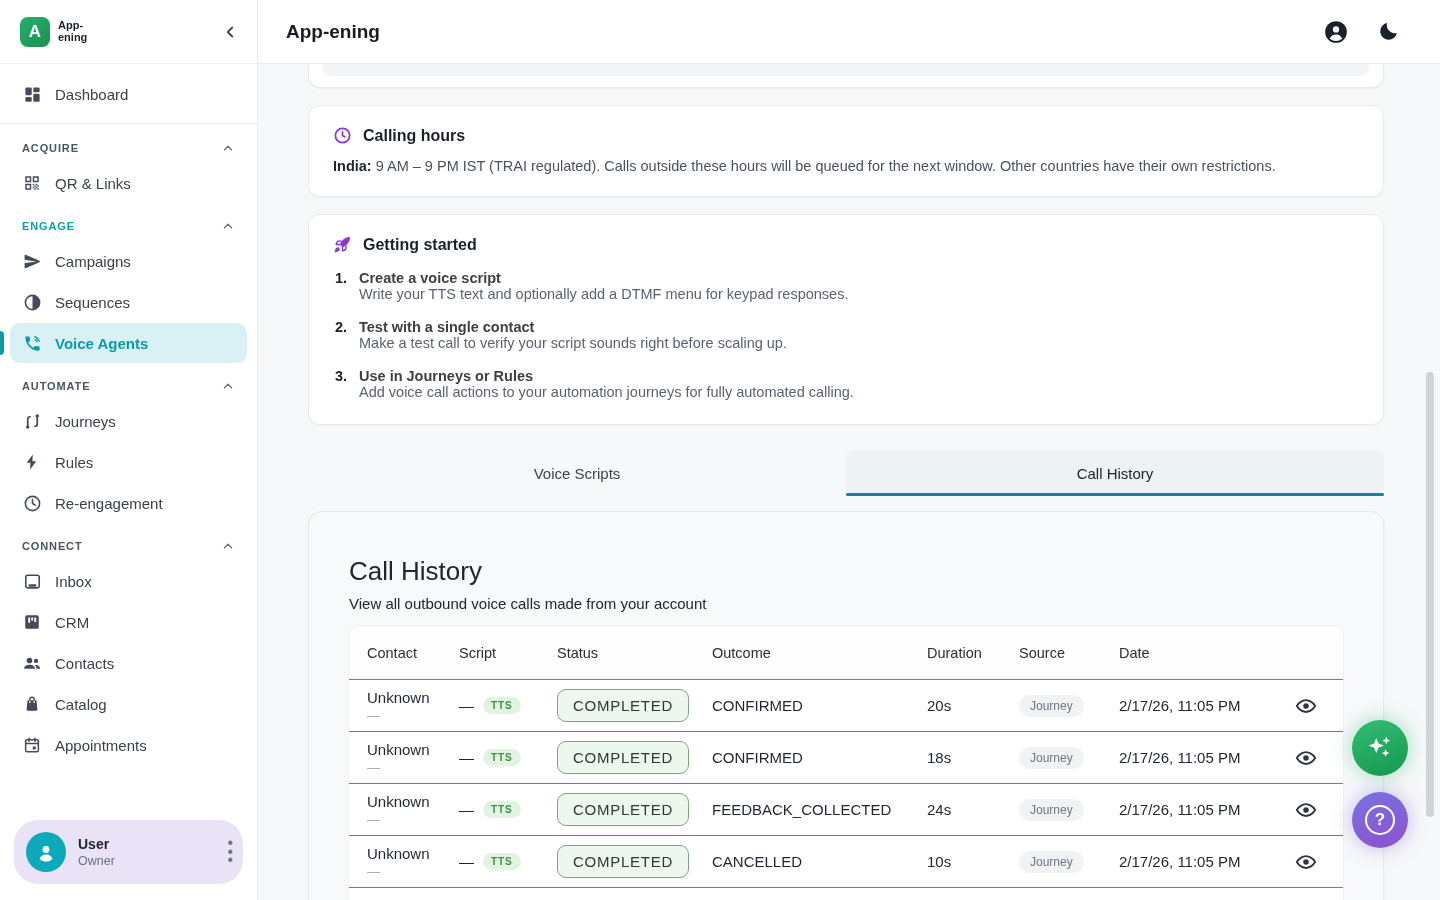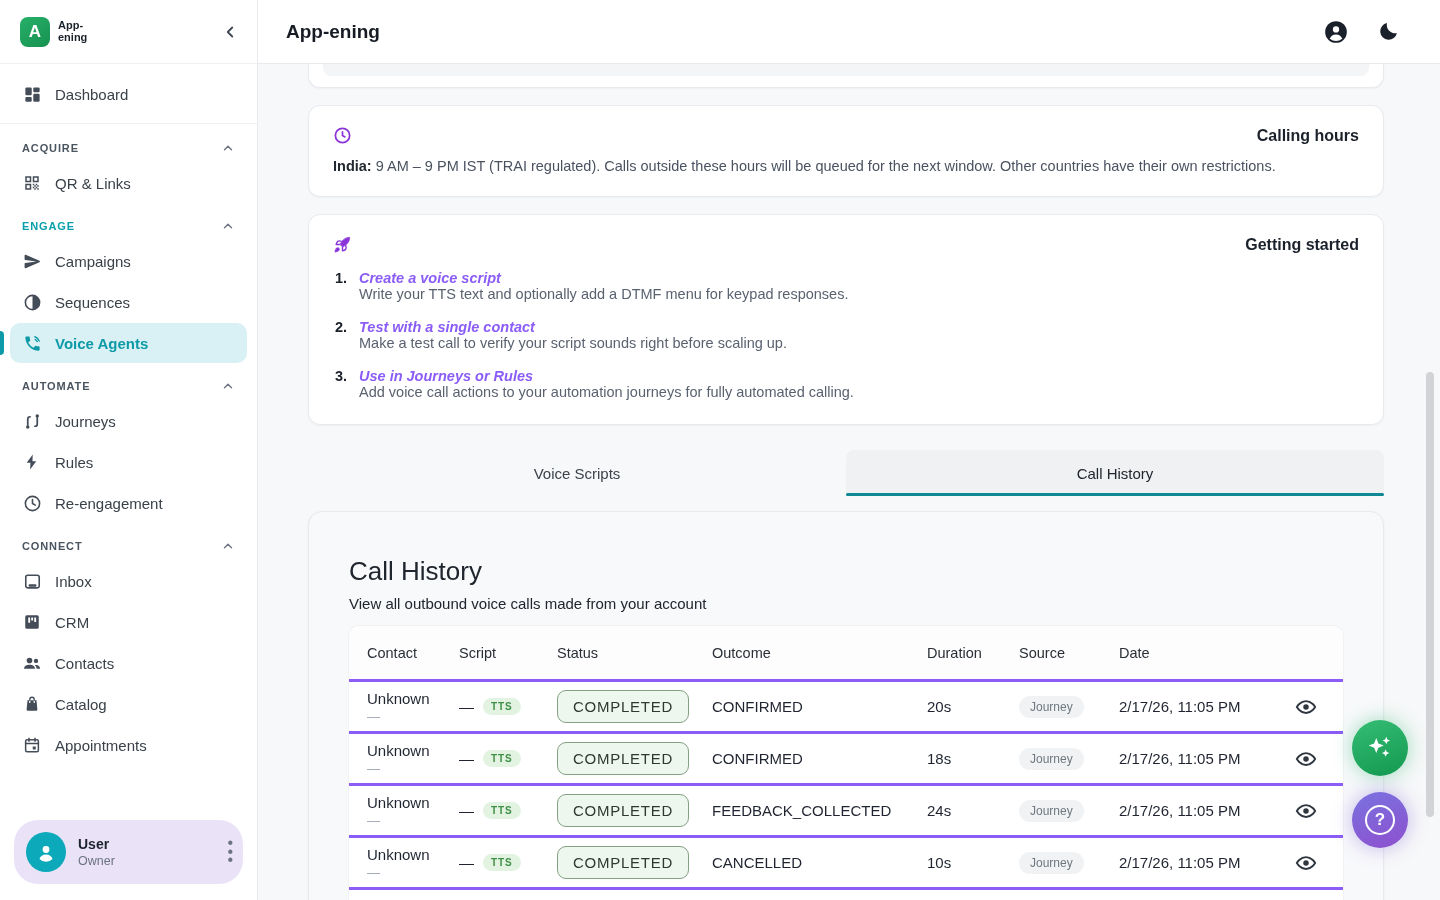--- a/index.html
+++ b/index.html
@@ -39,46 +39,46 @@
   .tb-icon { cursor:pointer; display:flex; color:#1b212b; }
 
   
   .content { flex:1; padding:0 0 0 50px; overflow:hidden; }
   .col { width:1076px; }
   .card { background:#fff; border:1px solid #e8eaee; border-radius:12px; box-shadow:0 1px 2px rgba(16,24,40,.04); }
   .peek-card { border-top:none; border-radius:0 0 12px 12px; height:24px; padding:0 14px; }
   .peek-inner { height:12px; background:#f4f5f7; border-radius:0 0 8px 8px; }
 
   .hours-card { margin-top:17px; padding:20px 24px 22px 24px; }
-  .card-title-row { display:flex; align-items:center; gap:11px;justify-content:space-between; }
+  .card-title-row { display:flex; align-items:center; gap:11px; }
   .card-title { font-size:16px; font-weight:600; color:#1b212b; }
   .hours-body { margin-top:13px; font-size:14.5px; color:#4a5260; }
   .hours-body b { color:#22282f; }
 
   .start-card { margin-top:17px; padding:20px 24px 24px 24px; }
   .steps { margin-top:16px; display:flex; flex-direction:column; gap:17px; }
   .step { padding-left:26px; position:relative; }
   .step-num { position:absolute; left:2px; top:0; font-size:14.5px; font-weight:700; color:#1b212b; }
-  .step-title { font-size:14.5px; font-weight:700; color:#8b5cf6;font-style:italic; }
+  .step-title { font-size:14.5px; font-weight:700; color:#404040; }
   .step-desc { font-size:14.5px; color:#5a6270; margin-top:0; }
 
   
   .tabs { margin-top:25px; display:flex; height:46px; }
   .tab { flex:1; display:flex; align-items:center; justify-content:center; font-size:15px; color:#3c434d; cursor:pointer; border-radius:8px 8px 0 0; position:relative; }
   .tab.active { background:#f0f1f3; color:#20262e; font-weight:500; }
   .tab.active::after { content:""; position:absolute; left:0; right:0; bottom:0; height:3px; background:#0f8894; border-radius:2px; }
 
   
   .panel { margin-top:15px; background:#f8f9fb; border:1px solid #e8eaee; border-radius:14px; box-shadow:0 1px 3px rgba(16,24,40,.05); padding:44px 40px 40px 40px; height:500px; }
   .panel-title { font-size:26px; font-weight:500; color:#20262e; }
   .panel-sub { margin-top:8px; font-size:15px; font-weight:500; color:#20262e; }
   .table { margin-top:14px; background:#fff; border-radius:10px; box-shadow:0 0 0 1px rgba(16,24,40,.03); overflow:hidden; }
   .trow { display:grid; grid-template-columns:92px 98px 155px 215px 92px 100px 150px 1fr; align-items:center; padding-left:18px; min-height:52px; }
   .thead { min-height:53px; background:#fdfdfe; font-size:14.5px; font-weight:500; color:#2a2f36; }
-  .tbody .trow { border-top:3px solid #8b5cf6; font-size:15px; color:#1f2430; background:#fff; }
+  .tbody .trow { border-top:1px solid #8b5cf6; font-size:15px; color:#1f2430; background:#fff; }
   .cell-contact .c-name { font-size:15px; color:#1f2430; }
   .cell-contact .c-sub { font-size:13px; color:#9ca3af; margin-top:2px; }
   .cell-script { display:flex; align-items:center; gap:9px; }
   .pill-tts { background:#e2f3e2; color:#3f8f46; font-size:10px; font-weight:700; letter-spacing:.09em; padding:3px 8px; border-radius:999px; }
   .badge { display:inline-block; padding:7px 15px; border-radius:9px; font-size:15px; font-weight:500; letter-spacing:.05em; }
   .badge.success { background:#eef7ee; border:1px solid #84a184; color:#2d3a2d; }
   .pill-src { display:inline-block; background:#f1f2f4; color:#6e7781; font-size:12px; padding:4px 11px; border-radius:999px; }
   .cell-actions { display:flex; justify-content:center; }
   .eye-btn { cursor:pointer; display:flex; color:#2f3640; }
 

